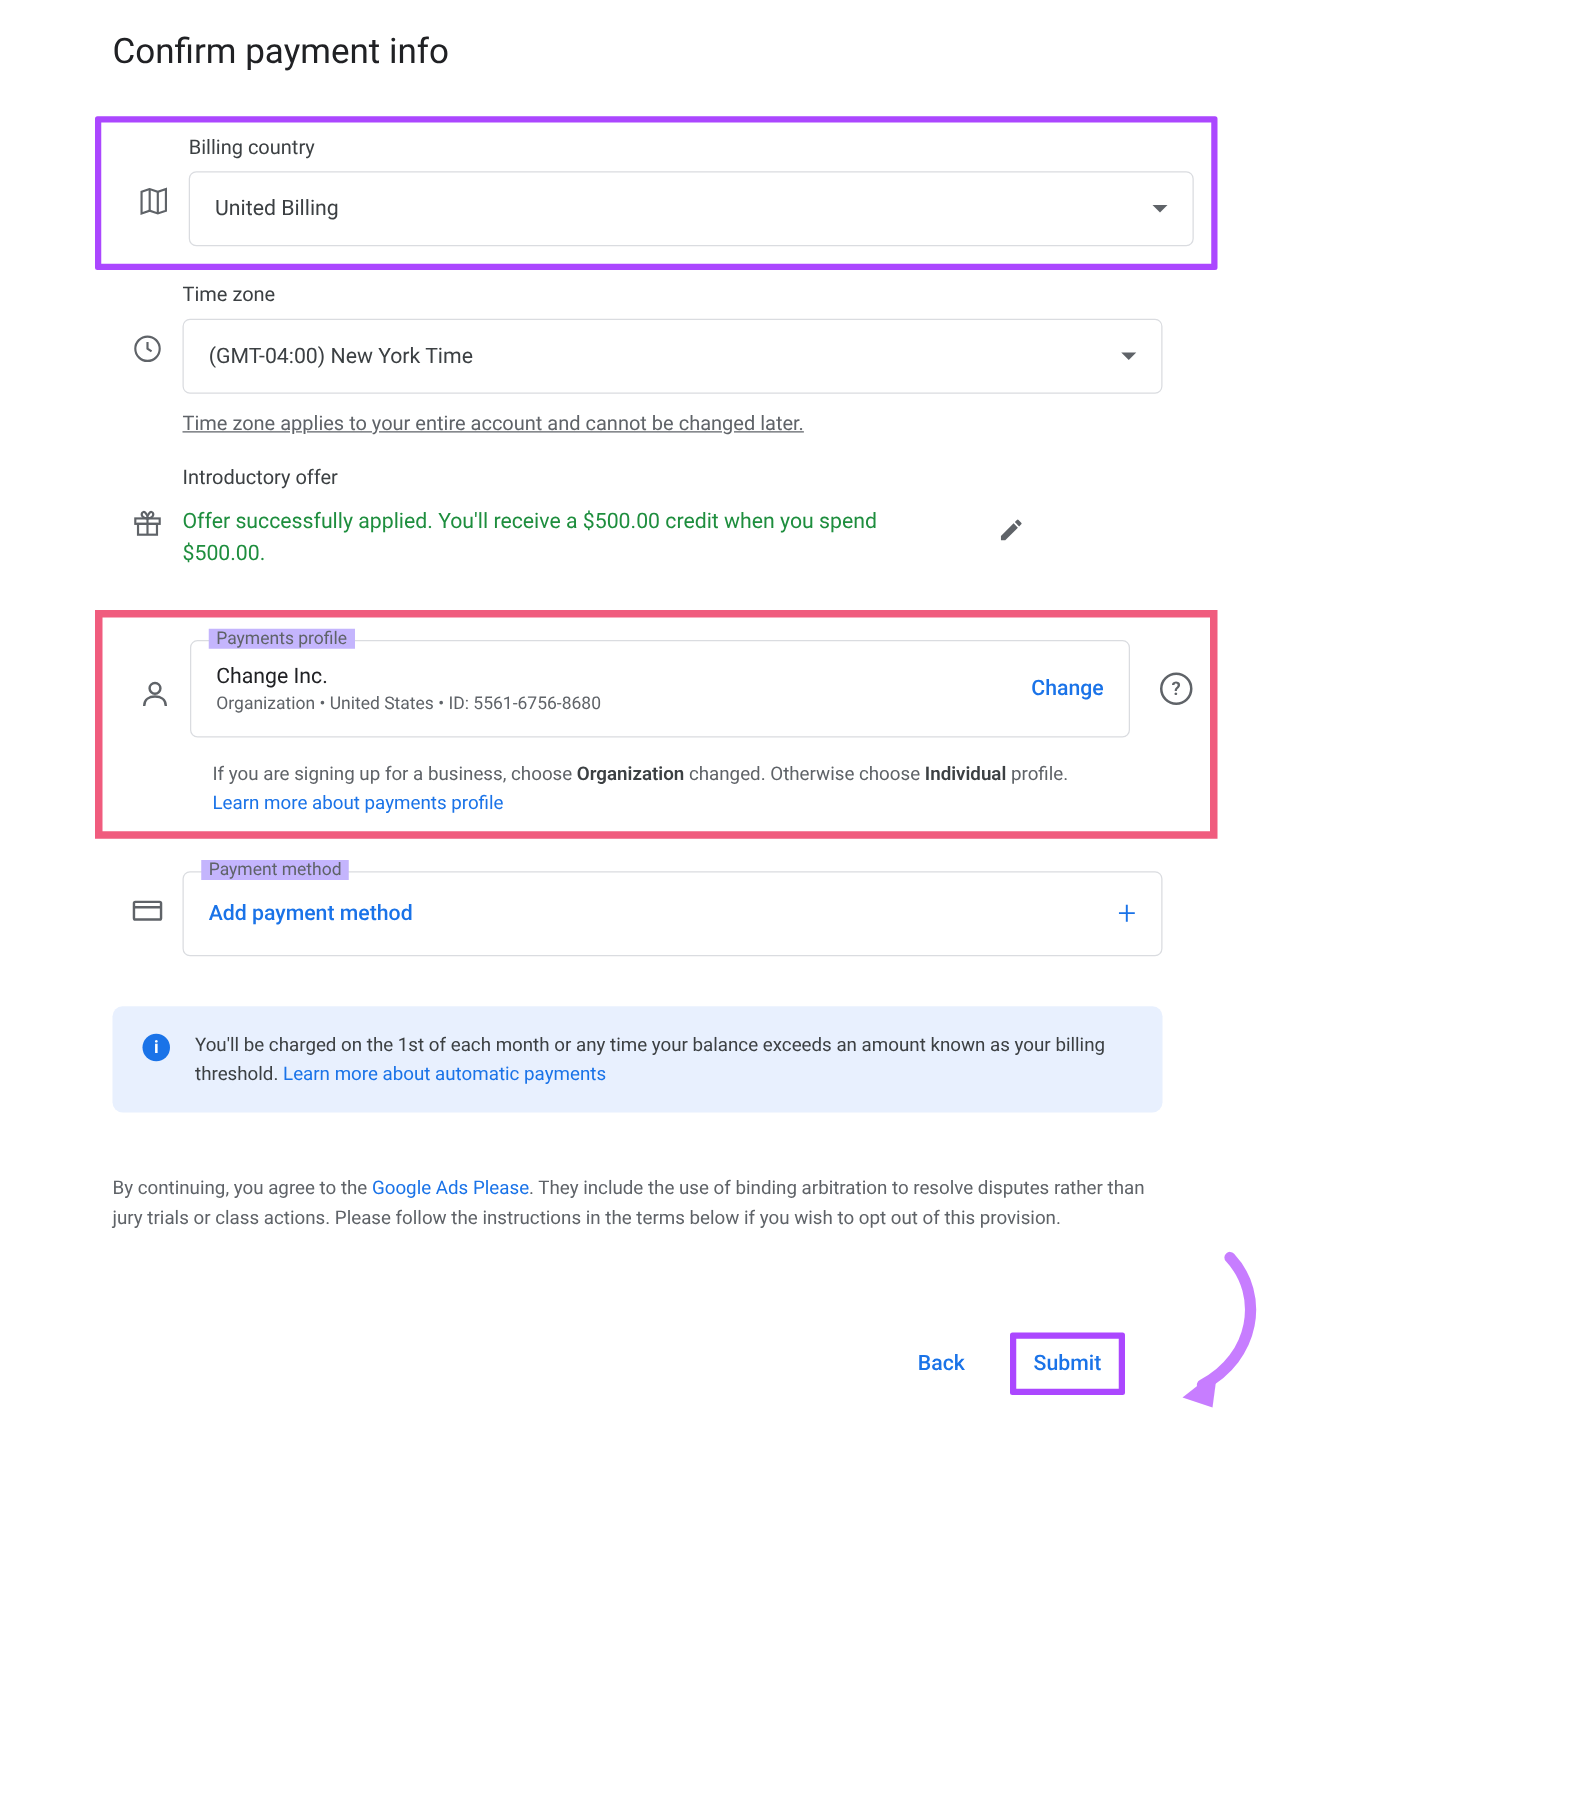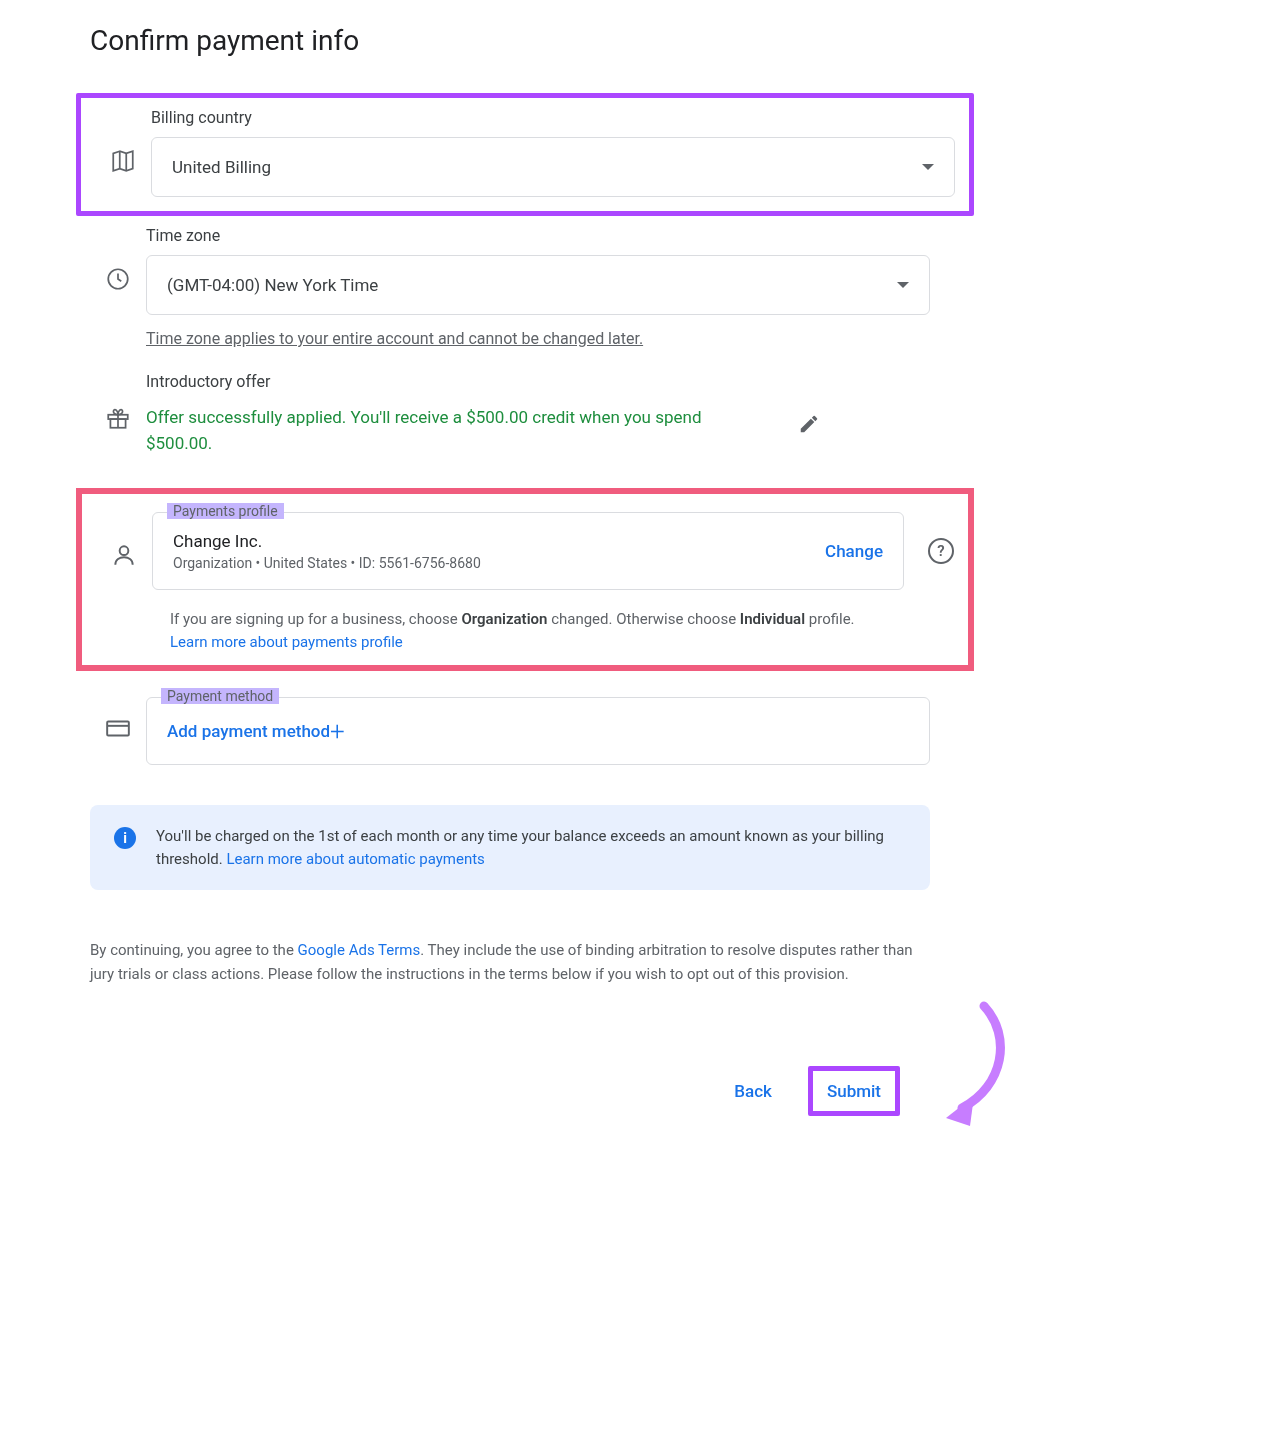--- a/index.html
+++ b/index.html
@@ -135,20 +135,21 @@
     font-size: 15px;
     color: #5f6368;
     margin-top: 18px;
     line-height: 1.5;
     margin-left: 18px;
   }
   .profile-help b { font-weight: 600; color: #3c4043; }
   .link { color: #1a73e8; cursor: pointer; }
   .payment-method-row {
     display: flex;
+    justify-content: space-between;
     align-items: center;
   }
   .add-payment-label {
     color: #1a73e8;
     font-size: 17px;
     font-weight: 500;
   }
   .plus-icon {
     font-size: 26px;
     color: #1a73e8;
@@ -351,21 +352,21 @@
   </div>
 
   <div class="info-banner">
     <div class="info-icon">i</div>
     <div class="info-text">
       <span>You'll be charged on the 1st of each month or any time your balance exceeds an amount known as your billing threshold. </span><span class="link">Learn more about automatic payments</span>
     </div>
   </div>
 
   <div class="terms-text">
-    <span>By continuing, you agree to the </span><span class="link">Google Ads Terms</span><span>. They include the use of binding arbitration to resolve disputes rather than jury trials or class actions. Please follow the instructions in the terms below if you wish to opt out of this provision.</span>
+    <span>By continuing, you agree to the </span><span class="link">Google Ads Please</span><span>. They include the use of binding arbitration to resolve disputes rather than jury trials or class actions. Please follow the instructions in the terms below if you wish to opt out of this provision.</span>
   </div>
 
   <div class="button-row">
     <div class="btn-text">Back</div>
     <div class="hl-submit">
       <div class="btn-text">Submit</div>
     </div>
   </div>
 
   <svg class="arrow-svg" viewBox="0 0 80 140">

